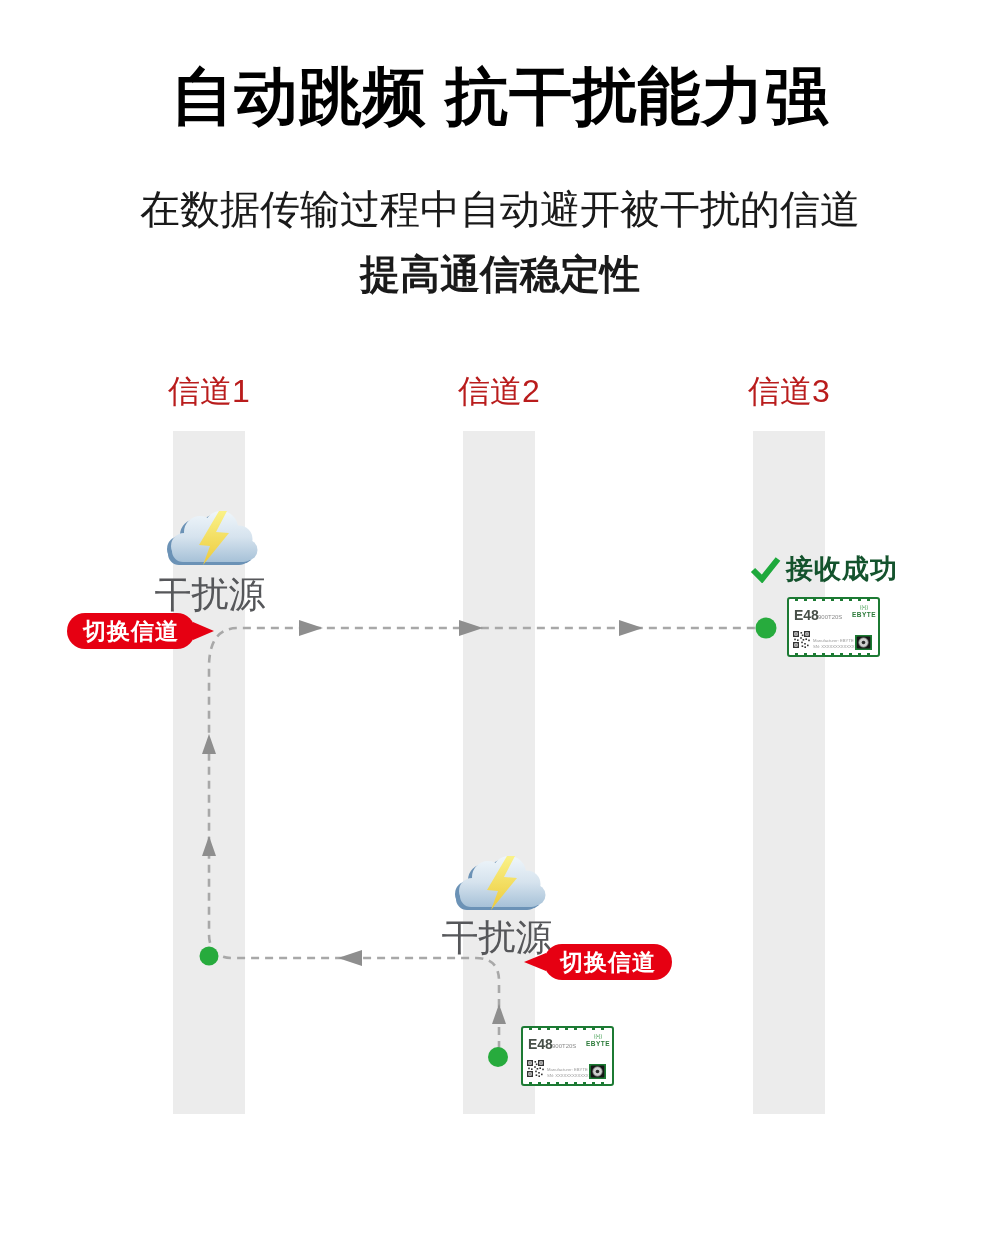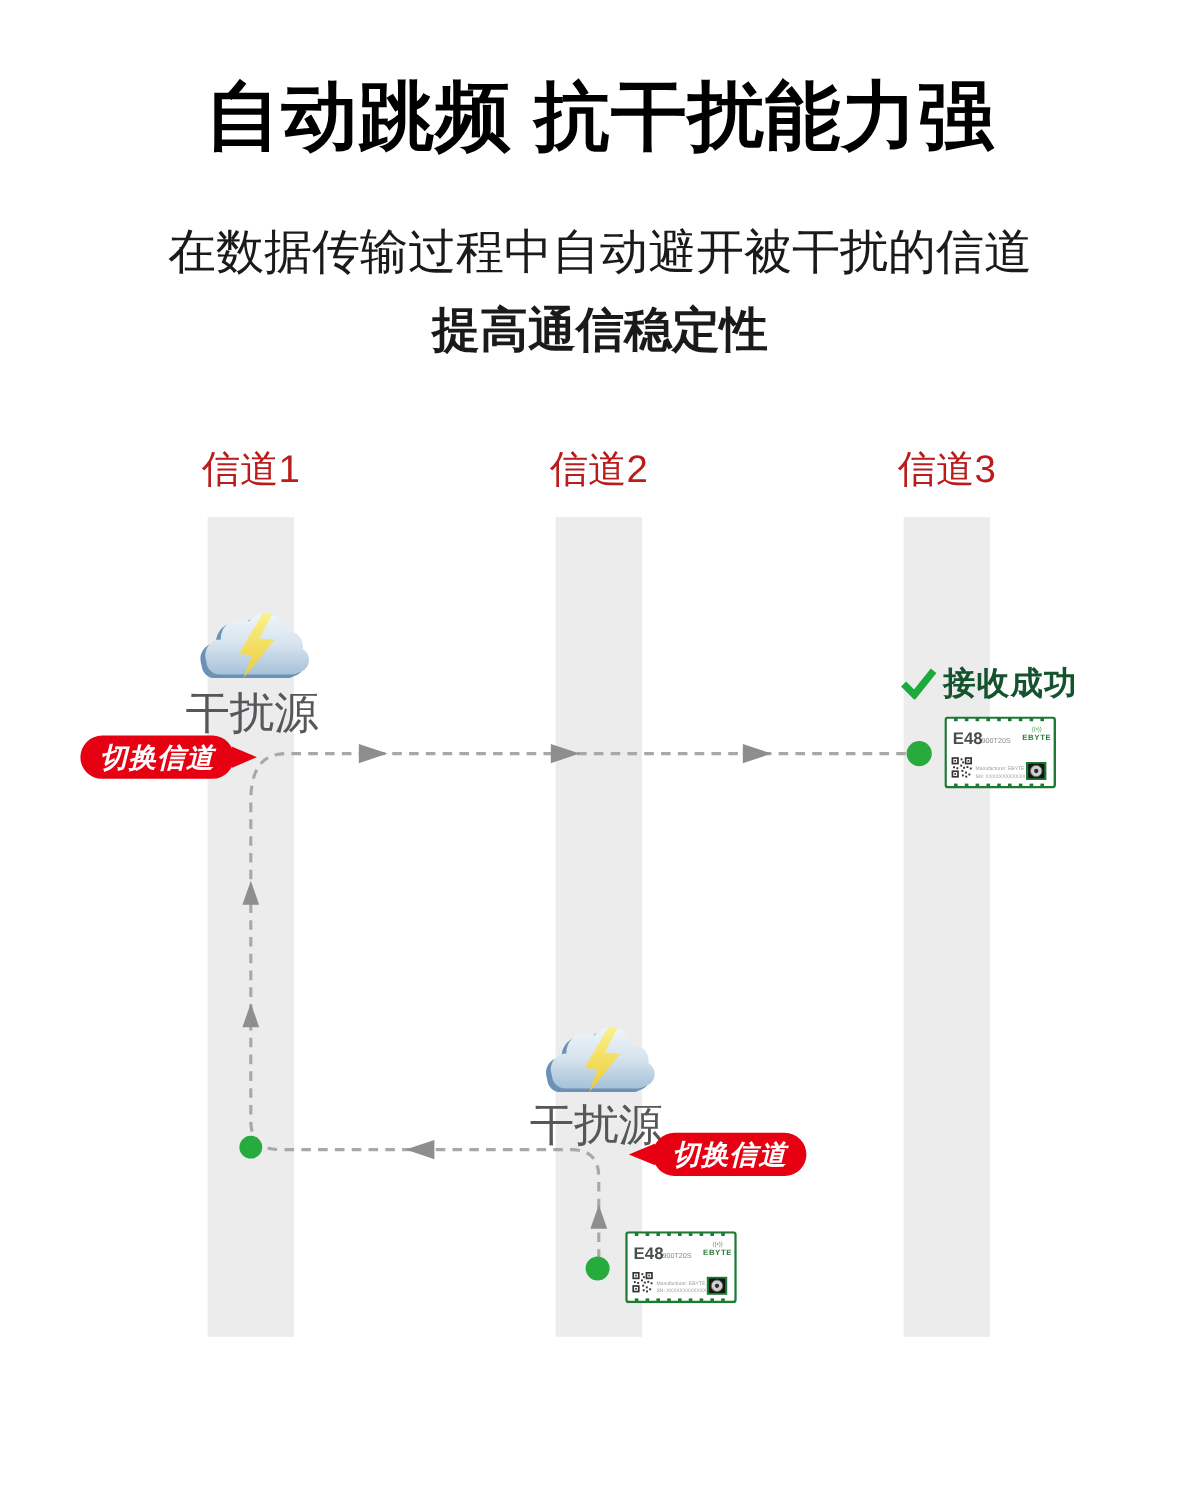--- a/index.html
+++ b/index.html
@@ -26,21 +26,21 @@
   }
   .overlay{position:absolute;left:0;top:0;z-index:2;}
   .cloud{position:absolute;z-index:3;}
   .interference-label{
     position:absolute;z-index:3;transform:translateX(-50%);
     font-size:37px;color:#56575a;white-space:nowrap;
   }
   .badge{
     position:absolute;z-index:4;height:36px;background:#e60012;border-radius:18px;
     color:#fff;font-size:23px;font-weight:bold;letter-spacing:1px;
-    display:flex;align-items:center;justify-content:center;padding:0 16px;white-space:nowrap;font-style:italic;
+    display:flex;align-items:center;justify-content:center;padding:0 16px;white-space:nowrap;
   }
   .badge-right-tail::after{
     content:"";position:absolute;right:-19px;top:50%;transform:translateY(-50%);
     border-top:9px solid transparent;border-bottom:9px solid transparent;
     border-left:21px solid #e60012;
   }
   .badge-left-tail::before{
     content:"";position:absolute;left:-20px;top:50%;transform:translateY(-50%);
     border-top:9px solid transparent;border-bottom:9px solid transparent;
     border-right:22px solid #e60012;

